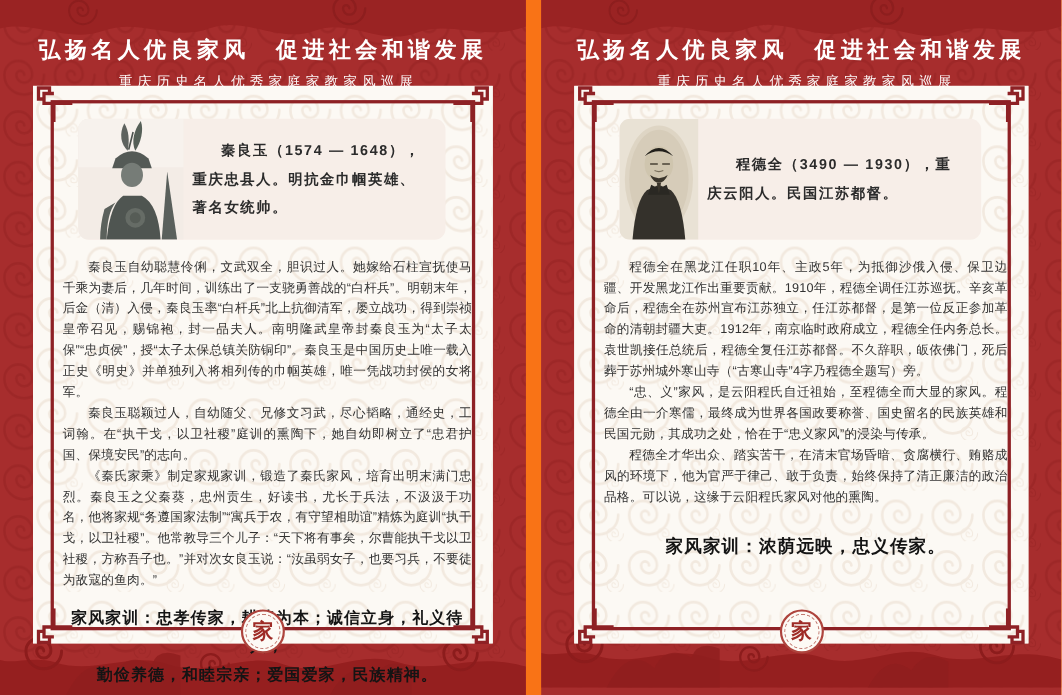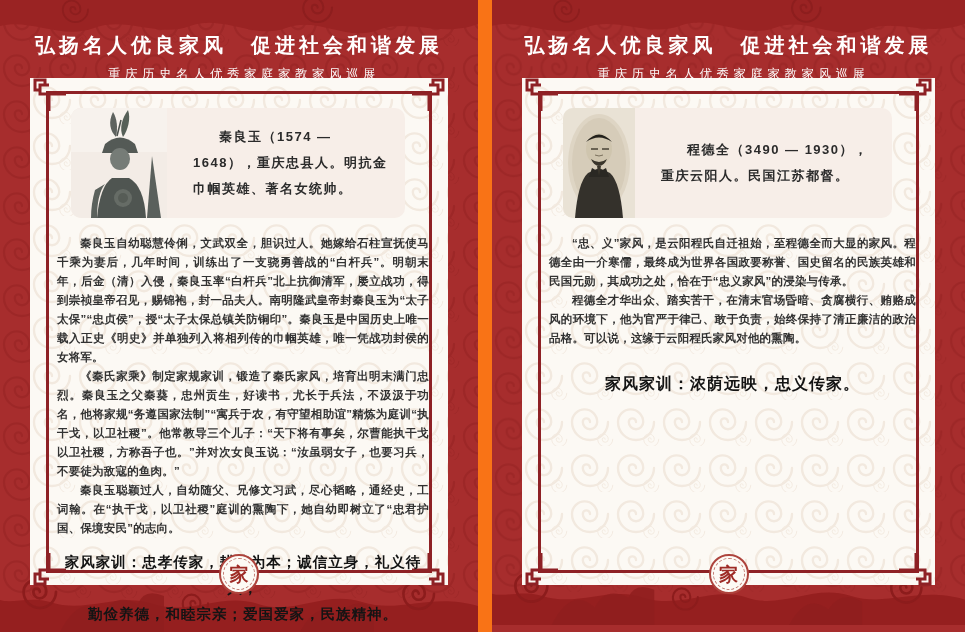--- a/index.html
+++ b/index.html
@@ -14,27 +14,27 @@
   .panel-subtitle{font-size:12.5px;letter-spacing:4.5px;margin-top:7px;opacity:.96;padding-left:10px;}
   .card{position:absolute;left:30px;right:30px;top:78px;bottom:47px;background:#fcf9f4;z-index:1;}
   .card-svg{position:absolute;inset:0;width:100%;height:100%;}
   .frame{position:absolute;inset:13px 16px 12px 16px;border:3px solid #8e2125;pointer-events:none;}
   .fret{position:absolute;width:34px;height:34px;}
   .fret.tl{left:-17px;top:-17px;}
   .fret.tr{right:-17px;top:-17px;transform:scaleX(-1);}
   .fret.bl{left:-17px;bottom:-17px;transform:scaleY(-1);}
   .fret.br{right:-17px;bottom:-17px;transform:scale(-1,-1);}
   .card-content{position:absolute;left:27px;right:19px;top:28px;z-index:2;}
-  .intro-box{background:#f7eee8;border-radius:10px;margin:2px 24px 0 14px;height:110px;display:flex;overflow:hidden;gap:18px;}
+  .intro-box{background:#f7eee8;border-radius:10px;margin:2px 24px 0 14px;height:110px;display:flex;overflow:hidden;}
   .portrait{flex:none;height:110px;}
   .portrait svg{display:block;height:110px;}
   .intro-text{flex:1;display:flex;flex-direction:column;justify-content:center;padding:0 16px 0 8px;
     font-size:13px;line-height:26px;letter-spacing:1.5px;color:#2b2b2b;font-weight:600;text-indent:2em;margin:0;}
   .para{margin:0;font-size:11.5px;line-height:19px;letter-spacing:.2px;color:#323232;
-    text-align:justify;text-indent:2em;font-weight:700;}
+    text-align:justify;text-indent:2em;font-weight:400;}
   .paras{margin-top:16px;}
   .motto{margin-top:11px;text-align:center;font-weight:bold;color:#141414;font-size:14.5px;line-height:26px;letter-spacing:1px;}
   .panel.right .motto{font-size:16px;margin-top:22px;line-height:28px;}
   .seal{position:absolute;left:50%;bottom:-9px;width:36px;height:36px;margin-left:-20px;border-radius:50%;
     background:#fdfaf5;border:2px solid #ae443d;display:flex;align-items:center;justify-content:center;z-index:4;}
   .seal::before{content:"";position:absolute;inset:2px;border:1px dashed #c27b72;border-radius:50%;}
   .seal span{font-size:19px;line-height:1;color:#9e2b26;font-weight:bold;}
 </style>
 </head>
 <body>
@@ -121,22 +121,22 @@
               <circle cx="52" cy="90" r="9" fill="#666c66"></circle>
               <circle cx="52" cy="90" r="5" fill="#565c56"></circle>
               <path d="M76 110 L81 48 L90 110 Z" fill="#5a605c"></path>
             </svg>
           </div>
           <p class="intro-text">秦良玉（1574 — 1648），重庆忠县人。明抗金巾帼英雄、著名女统帅。</p>
         </div>
 
         <div class="paras">
           <p class="para">秦良玉自幼聪慧伶俐，文武双全，胆识过人。她嫁给石柱宣抚使马千乘为妻后，几年时间，训练出了一支骁勇善战的“白杆兵”。明朝末年，后金（清）入侵，秦良玉率“白杆兵”北上抗御清军，屡立战功，得到崇祯皇帝召见，赐锦袍，封一品夫人。南明隆武皇帝封秦良玉为“太子太保”“忠贞侯”，授“太子太保总镇关防铜印”。秦良玉是中国历史上唯一载入正史《明史》并单独列入将相列传的巾帼英雄，唯一凭战功封侯的女将军。</p>
+          <p class="para">秦良玉聪颖过人，自幼随父、兄修文习武，尽心韬略，通经史，工词翰。在“执干戈，以卫社稷”庭训的熏陶下，她自幼即树立了“忠君护国、保境安民”的志向。</p>
           <p class="para">《秦氏家乘》制定家规家训，锻造了秦氏家风，培育出明末满门忠烈。秦良玉之父秦葵，忠州贡生，好读书，尤长于兵法，不汲汲于功名，他将家规“务遵国家法制”“寓兵于农，有守望相助谊”精炼为庭训“执干戈，以卫社稷”。他常教导三个儿子：“天下将有事矣，尔曹能执干戈以卫社稷，方称吾子也。”并对次女良玉说：“汝虽弱女子，也要习兵，不要徒为敌寇的鱼肉。”</p>
-          <p class="para">秦良玉聪颖过人，自幼随父、兄修文习武，尽心韬略，通经史，工词翰。在“执干戈，以卫社稷”庭训的熏陶下，她自幼即树立了“忠君护国、保境安民”的志向。</p>
         </div>
 
         <div class="motto">
           <div>家风家训：忠孝传家，耕读为本；诚信立身，礼义待人；</div>
           <div>勤俭养德，和睦宗亲；爱国爱家，民族精神。</div>
         </div>
       </div>
 
       <div class="seal">
         <span>家</span>
@@ -192,20 +192,21 @@
               <path d="M28 41 h7 M39 41 h7" stroke="#4a4336" stroke-width="1.4" fill="none"></path>
               <path d="M32 47 q4 2 8 0" stroke="#7a705c" stroke-width="1" fill="none"></path>
               <path d="M28 51 q8 6 16 0 q-3 7 -8 7 q-5 0 -8 -7 Z" fill="#3a352b"></path>
               <path d="M34 58 h4 l-2 10 Z" fill="#3a352b"></path>
             </svg>
           </div>
           <p class="intro-text">程德全（3490 — 1930），重庆云阳人。民国江苏都督。</p>
         </div>
 
         <div class="paras">
+          <p class="para">程德全在黑龙江任职10年、主政5年，为抵御沙俄入侵、保卫边疆、开发黑龙江作出重要贡献。1910年，程德全调任江苏巡抚。辛亥革命后，程德全在苏州宣布江苏独立，任江苏都督，是第一位反正参加革命的清朝封疆大吏。1912年，南京临时政府成立，程德全任内务总长。袁世凯接任总统后，程德全复任江苏都督。不久辞职，皈依佛门，死后葬于苏州城外寒山寺（“古寒山寺”4字乃程德全题写）旁。</p>
           <p class="para">“忠、义”家风，是云阳程氏自迁祖始，至程德全而大显的家风。程德全由一介寒儒，最终成为世界各国政要称誉、国史留名的民族英雄和民国元勋，其成功之处，恰在于“忠义家风”的浸染与传承。</p>
           <p class="para">程德全才华出众、踏实苦干，在清末官场昏暗、贪腐横行、贿赂成风的环境下，他为官严于律己、敢于负责，始终保持了清正廉洁的政治品格。可以说，这缘于云阳程氏家风对他的熏陶。</p>
         </div>
 
         <div class="motto">
           <div>家风家训：浓荫远映，忠义传家。</div>
           <div></div>
         </div>
       </div>
 

